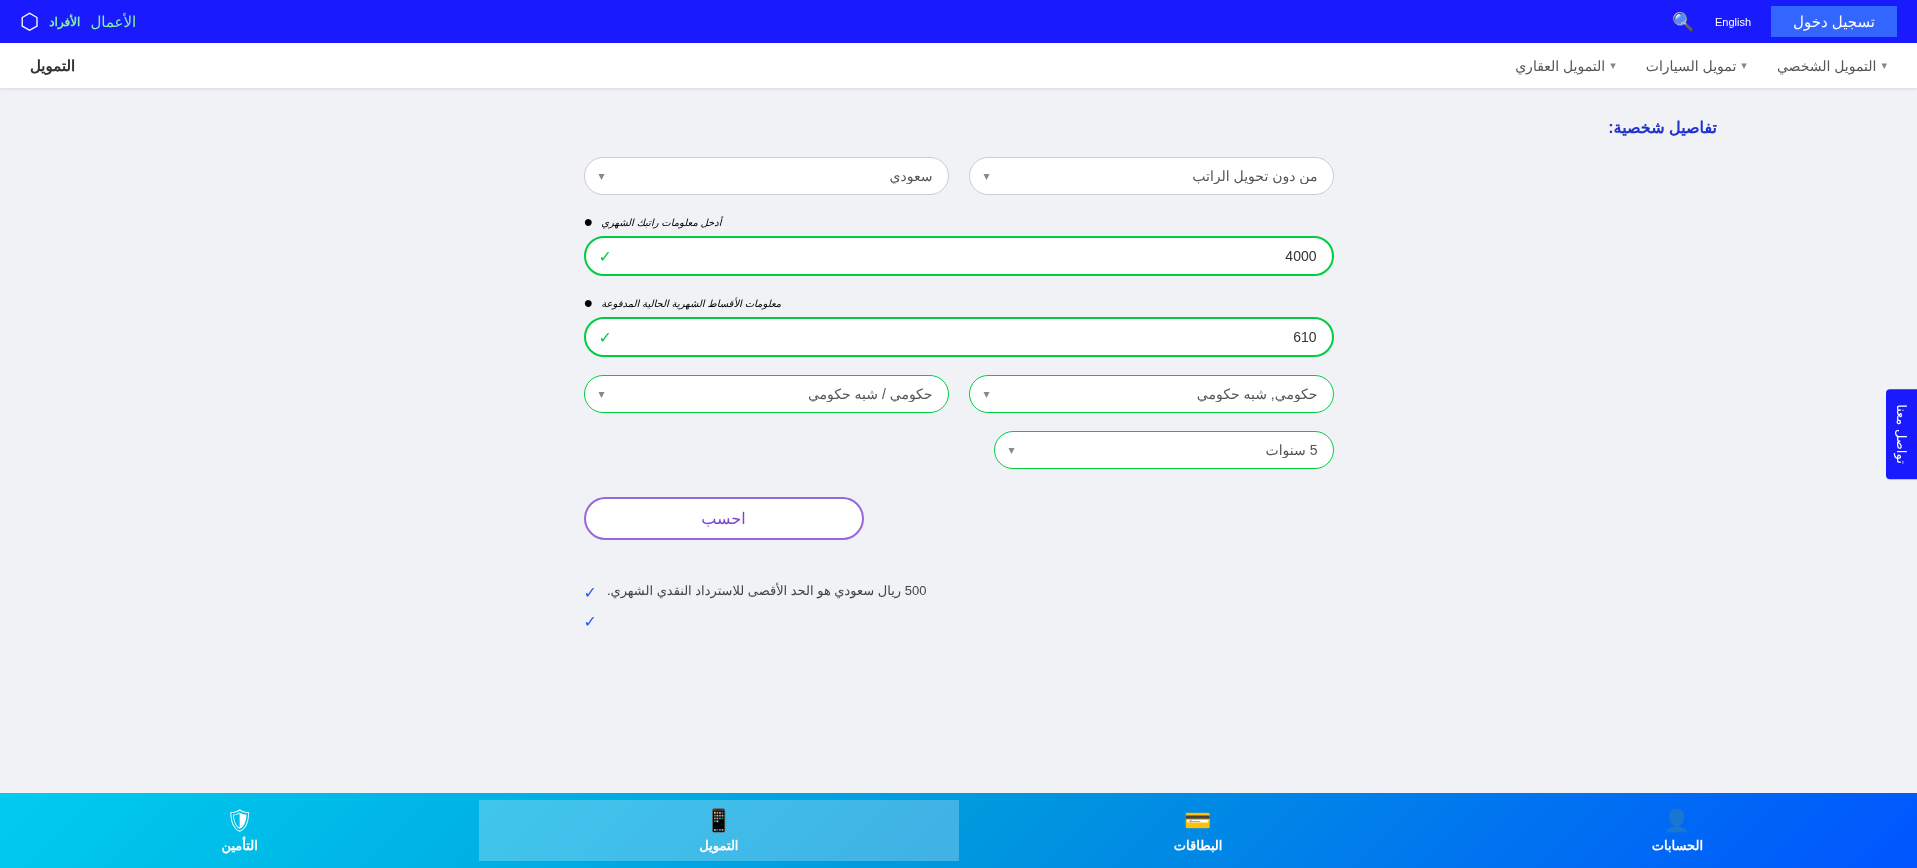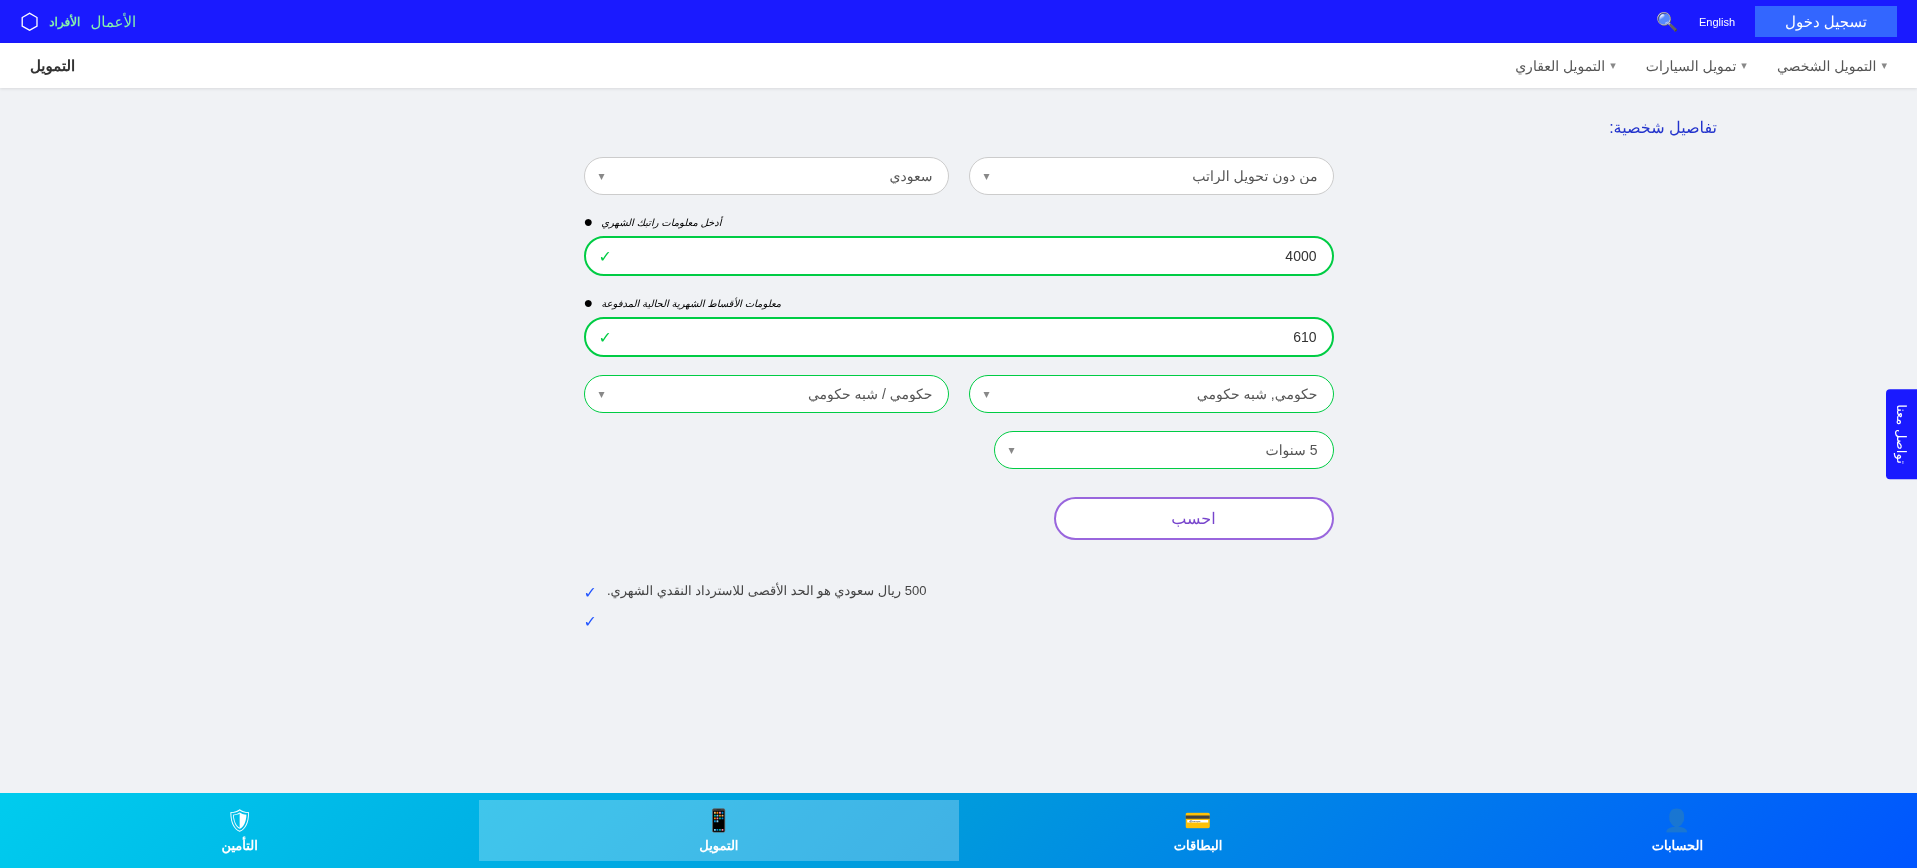--- a/index.html
+++ b/index.html
@@ -29,21 +29,21 @@
     .top-nav-right {
       display: flex;
       align-items: center;
       gap: 20px;
     }
 
     .login-btn {
       background-color: #3366ff;
       color: white;
       border: none;
-      padding: 6px 30px;
+      padding: 6px 22px;
       font-size: 15px;
       cursor: pointer;
       height: 31px;
       font-family: inherit;
     }
 
     .nav-text-link {
       color: white;
       font-size: 11px;
       cursor: pointer;
@@ -127,21 +127,21 @@
       color: #2233cc;
       font-size: 18px;
       font-weight: bold;
       margin-bottom: 8px;
     }
 
     .section-title {
       text-align: right;
       color: #2233cc;
       font-size: 16px;
-      font-weight: normal;
+      font-weight: bold;
       margin-bottom: 20px;
     }
 
     
     .form-grid {
       display: flex;
       flex-direction: column;
       gap: 18px;
       max-width: 750px;
       margin: 0 auto;
@@ -230,21 +230,21 @@
     .label-row {
       display: flex;
       align-items: center;
       justify-content: flex-end;
       gap: 8px;
     }
 
     
     .calc-btn-wrapper {
       display: flex;
-      justify-content: flex-start;
+      justify-content: flex-end;
       margin: 10px 0;
     }
 
     .calc-btn {
       background: white;
       color: #7744cc;
       border: 2px solid #9966dd;
       border-radius: 25px;
       padding: 10px 80px;
       font-size: 16px;

